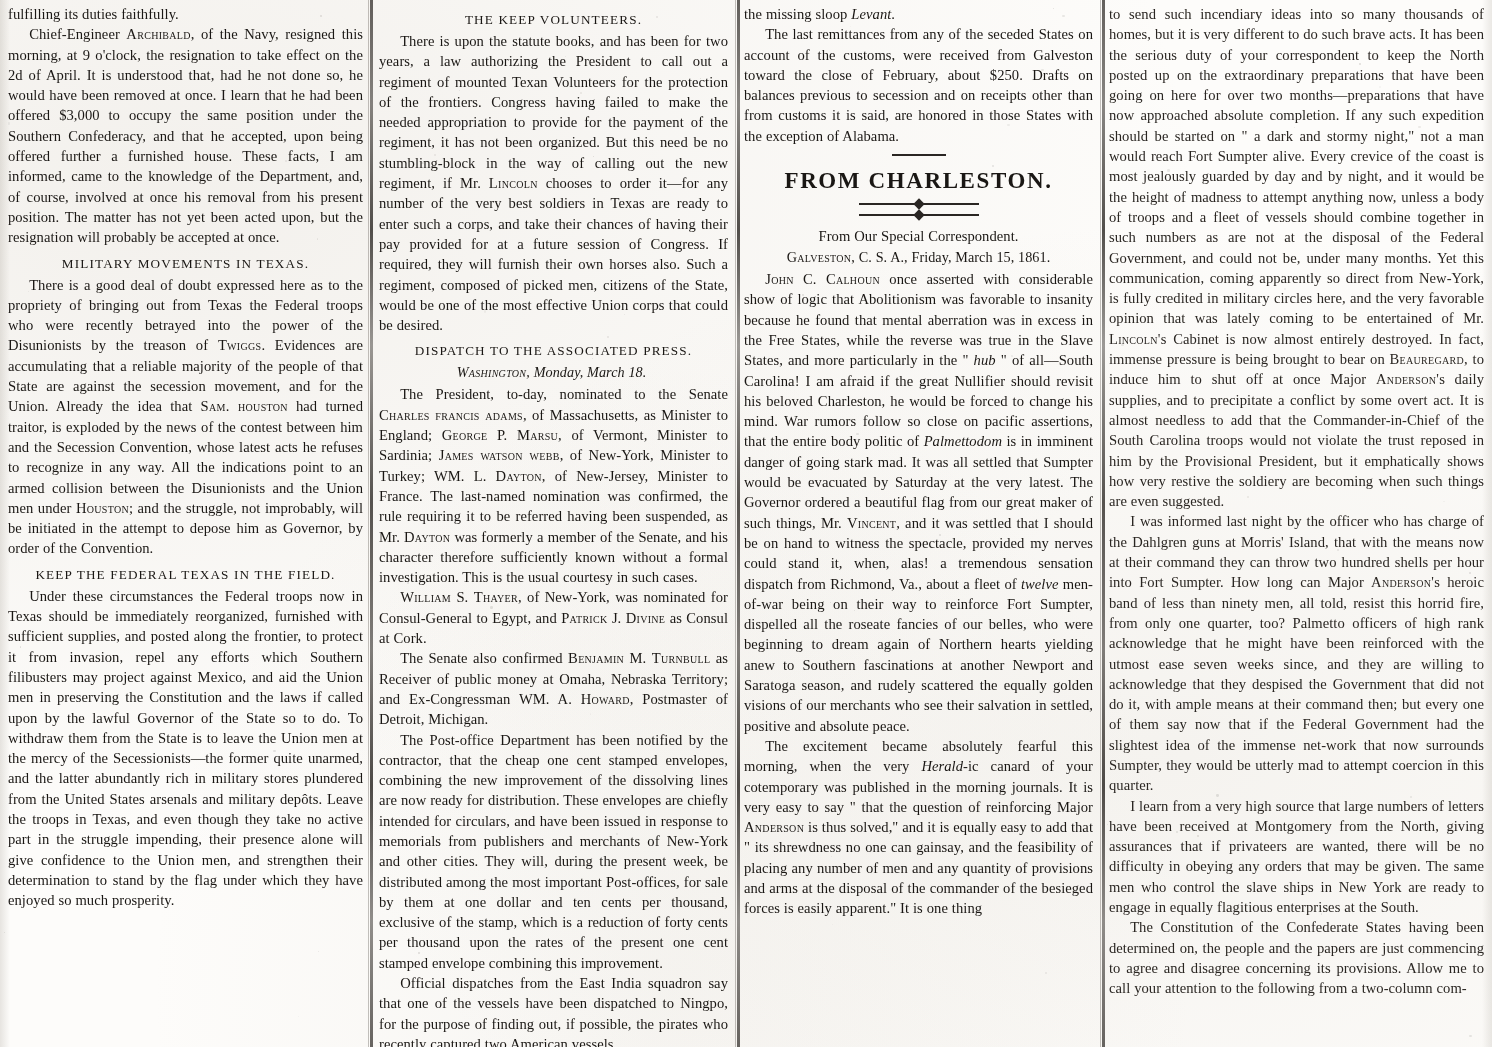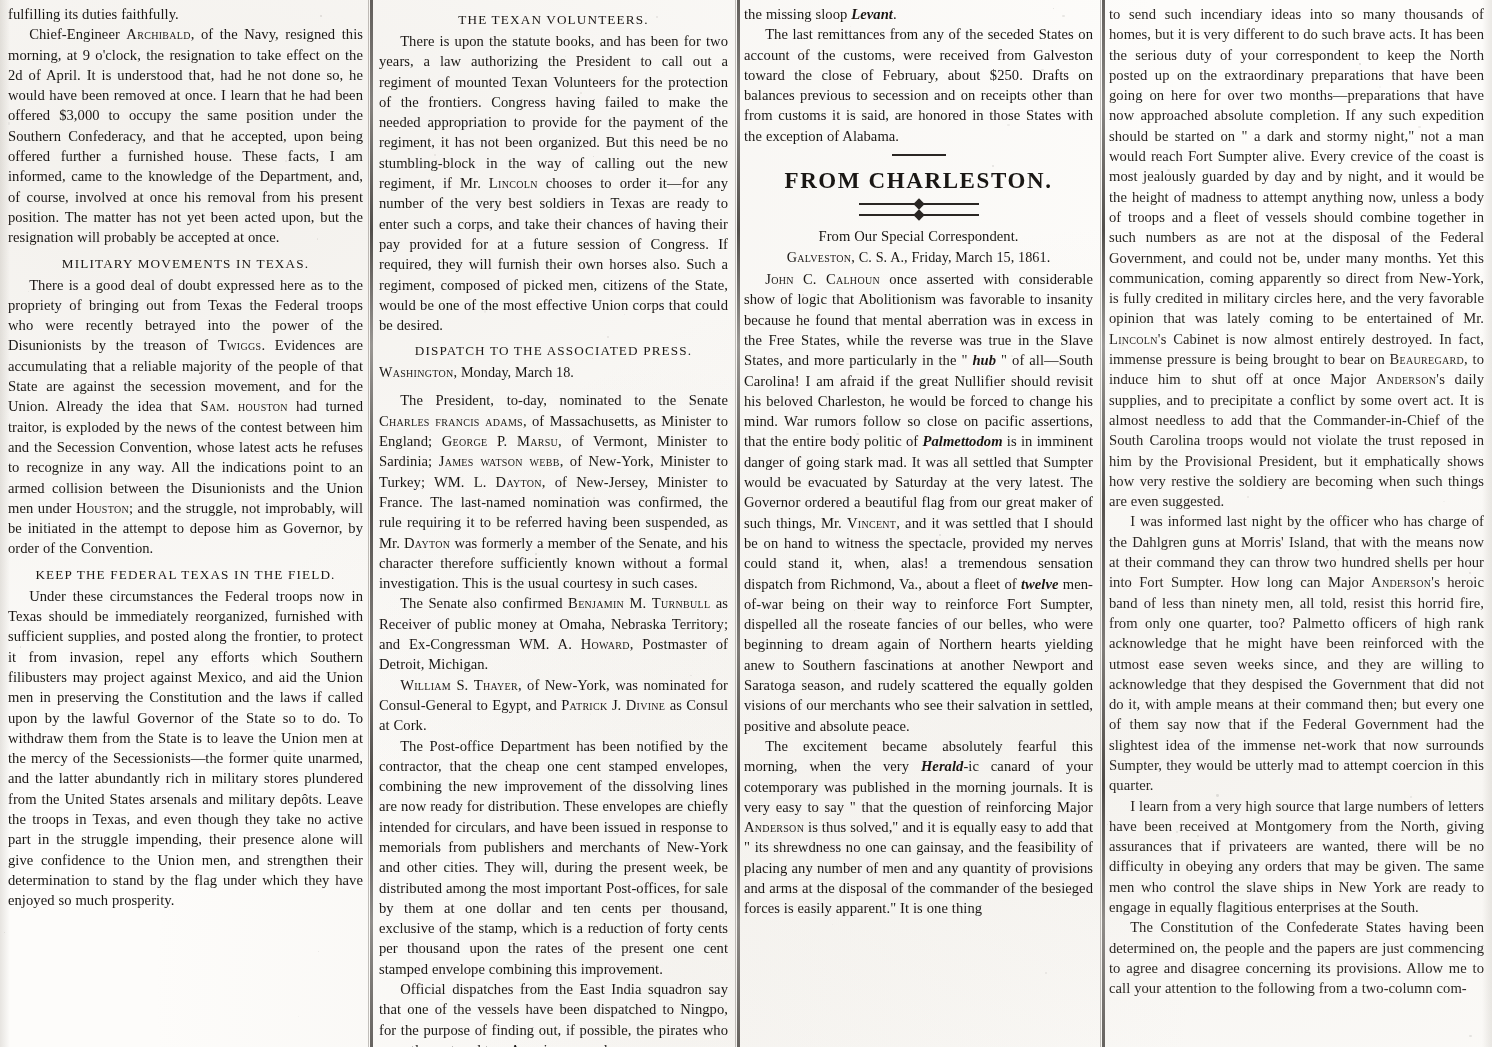--- a/index.html
+++ b/index.html
@@ -82,21 +82,21 @@
     word-spacing: 0.2px;
     -webkit-font-smoothing: none;
   }
   p.noindent { text-indent: 0; }
 
   
   .sc {
     font-variant: small-caps;
     letter-spacing: 0.3px;
   }
-  .it { font-style: italic; font-weight: bold; }
+  .it { font-style: italic; }
 
   h3.subhead {
     margin: 7px 0 3px 0;
     text-align: center;
     font-size: 13.2px;
     font-weight: normal;
     font-variant: small-caps;
     letter-spacing: 1.15px;
     line-height: 17px;
     text-indent: 0;
@@ -129,26 +129,27 @@
     line-height: 20px;
   }
   .dateline-center {
     margin: 1px 0 2px 0;
     text-align: center;
     text-indent: 0;
     font-size: 14.2px;
     line-height: 20px;
   }
   .dateline-right {
-    margin: 2px 0 8px 0;
-    text-align: left;
+    margin: 2px 0 2px 0;
+    text-align: center;
     text-indent: 0;
     font-size: 14.2px;
     line-height: 20px;
     padding-right: 4px;
+    font-style: italic;
   }
 
   
   .divider {
     margin: 6px auto;
     height: 5px;
     position: relative;
     width: 120px;
   }
   .divider .bar {
@@ -209,27 +210,27 @@
 
   <div class="column col-1">
       <p class="body-text noindent">fulfilling its duties faithfully.</p>
       <p class="body-text">Chief-Engineer <span class="sc">Archibald</span>, of the Navy, resigned this morning, at 9 o'clock, the resignation to take effect on the 2d of April. It is understood that, had he not done so, he would have been removed at once. I learn that he had been offered $3,000 to occupy the same position under the Southern Confederacy, and that he accepted, upon being offered further a furnished house. These facts, I am informed, came to the knowledge of the Department, and, of course, involved at once his removal from his present position. The matter has not yet been acted upon, but the resignation will probably be accepted at once.</p>
       <h3 class="subhead">MILITARY MOVEMENTS IN TEXAS.</h3>
       <p class="body-text">There is a good deal of doubt expressed here as to the propriety of bringing out from Texas the Federal troops who were recently betrayed into the power of the Disunionists by the treason of <span class="sc">Twiggs</span>. Evidences are accumulating that a reliable majority of the people of that State are against the secession movement, and for the Union. Already the idea that <span class="sc">Sam. houston</span> had turned traitor, is exploded by the news of the contest between him and the Secession Convention, whose latest acts he refuses to recognize in any way. All the indications point to an armed collision between the Disunionists and the Union men under <span class="sc">Houston</span>; and the struggle, not improbably, will be initiated in the attempt to depose him as Governor, by order of the Convention.</p>
       <h3 class="subhead">KEEP THE FEDERAL TEXAS IN THE FIELD.</h3>
       <p class="body-text">Under these circumstances the Federal troops now in Texas should be immediately reorganized, furnished with sufficient supplies, and posted along the frontier, to protect it from invasion, repel any efforts which Southern filibusters may project against Mexico, and aid the Union men in preserving the Constitution and the laws if called upon by the lawful Governor of the State so to do. To withdraw them from the State is to leave the Union men at the mercy of the Secessionists—the former quite unarmed, and the latter abundantly rich in military stores plundered from the United States arsenals and military depôts. Leave the troops in Texas, and even though they take no active part in the struggle impending, their presence alone will give confidence to the Union men, and strengthen their determination to stand by the flag under which they have enjoyed so much prosperity.</p>
     </div>
   <div class="column col-2">
-      <h3 class="subhead">THE TEXAN VOLUNTEERS.</h3>
+      <h3 class="subhead">THE KEEP VOLUNTEERS.</h3>
       <p class="body-text">There is upon the statute books, and has been for two years, a law authorizing the President to call out a regiment of mounted Texan Volunteers for the protection of the frontiers. Congress having failed to make the needed appropriation to provide for the payment of the regiment, it has not been organized. But this need be no stumbling-block in the way of calling out the new regiment, if Mr. <span class="sc">Lincoln</span> chooses to order it—for any number of the very best soldiers in Texas are ready to enter such a corps, and take their chances of having their pay provided for at a future session of Congress. If required, they will furnish their own horses also. Such a regiment, composed of picked men, citizens of the State, would be one of the most effective Union corps that could be desired.</p>
       <h3 class="subhead">DISPATCH TO THE ASSOCIATED PRESS.</h3>
       <p class="dateline-right"><span class="sc">Washington</span>, Monday, March 18.</p>
       <p class="body-text">The President, to-day, nominated to the Senate <span class="sc">Charles francis adams</span>, of Massachusetts, as Minister to England; <span class="sc">George</span> P. <span class="sc">Marsu</span>, of Vermont, Minister to Sardinia; <span class="sc">James watson webb</span>, of New-York, Minister to Turkey; WM. L. <span class="sc">Dayton</span>, of New-Jersey, Minister to France. The last-named nomination was confirmed, the rule requiring it to be referred having been suspended, as Mr. <span class="sc">Dayton</span> was formerly a member of the Senate, and his character therefore sufficiently known without a formal investigation. This is the usual courtesy in such cases.</p>
+      <p class="body-text"><span class="sc">William</span> S. <span class="sc">Thayer</span>, of New-York, was nominated for Consul-General to Egypt, and <span class="sc">Patrick</span> J. <span class="sc">Divine</span> as Consul at Cork.</p>
       <p class="body-text">The Senate also confirmed <span class="sc">Benjamin</span> M. <span class="sc">Turnbull</span> as Receiver of public money at Omaha, Nebraska Territory; and Ex-Congressman WM. A. <span class="sc">Howard</span>, Postmaster of Detroit, Michigan.</p>
-      <p class="body-text"><span class="sc">William</span> S. <span class="sc">Thayer</span>, of New-York, was nominated for Consul-General to Egypt, and <span class="sc">Patrick</span> J. <span class="sc">Divine</span> as Consul at Cork.</p>
       <p class="body-text">The Post-office Department has been notified by the contractor, that the cheap one cent stamped envelopes, combining the new improvement of the dissolving lines are now ready for distribution. These envelopes are chiefly intended for circulars, and have been issued in response to memorials from publishers and merchants of New-York and other cities. They will, during the present week, be distributed among the most important Post-offices, for sale by them at one dollar and ten cents per thousand, exclusive of the stamp, which is a reduction of forty cents per thousand upon the rates of the present one cent stamped envelope combining this improvement.</p>
       <p class="body-text">Official dispatches from the East India squadron say that one of the vessels have been dispatched to Ningpo, for the purpose of finding out, if possible, the pirates who recently captured two American vessels.</p>
     </div>
   <div class="column col-3">
       <p class="body-text noindent">the missing sloop <span class="it">Levant</span>.</p>
       <p class="body-text">The last remittances from any of the seceded States on account of the customs, were received from Galveston toward the close of February, about $250. Drafts on balances previous to secession and on receipts other than from customs it is said, are honored in those States with the exception of Alabama.</p>
       <div class="divider plain">
         <div class="bar"></div>
       </div>
       <h2 class="section-title">FROM CHARLESTON.</h2>

